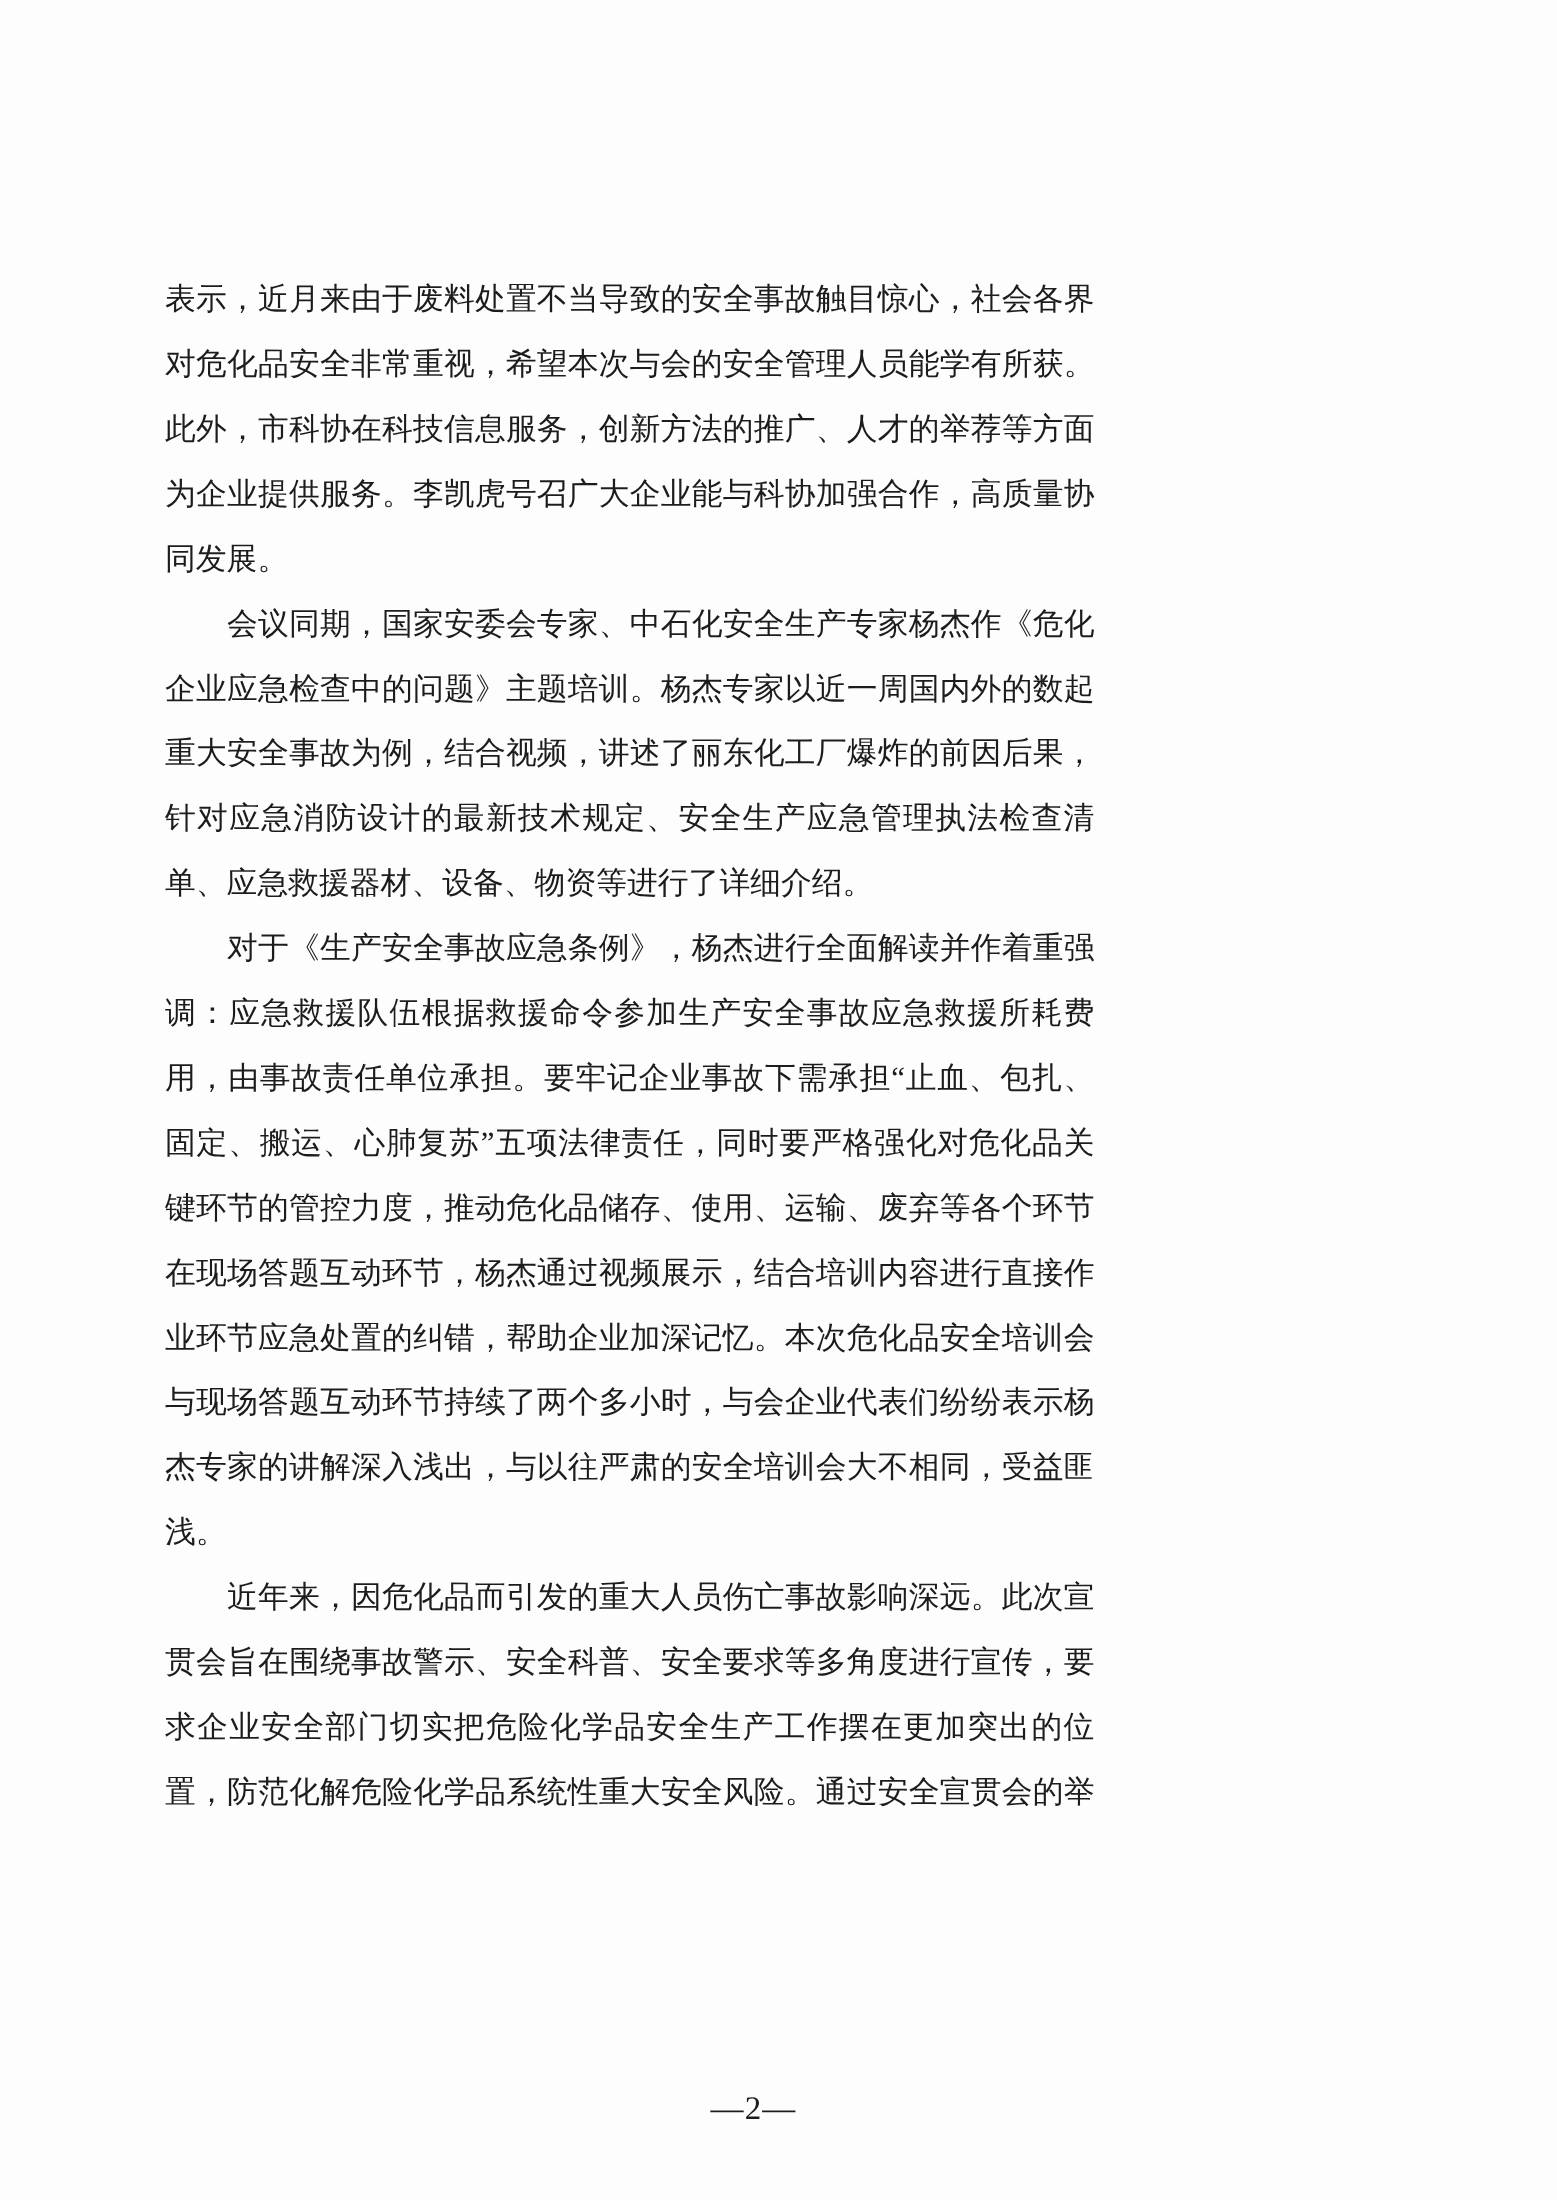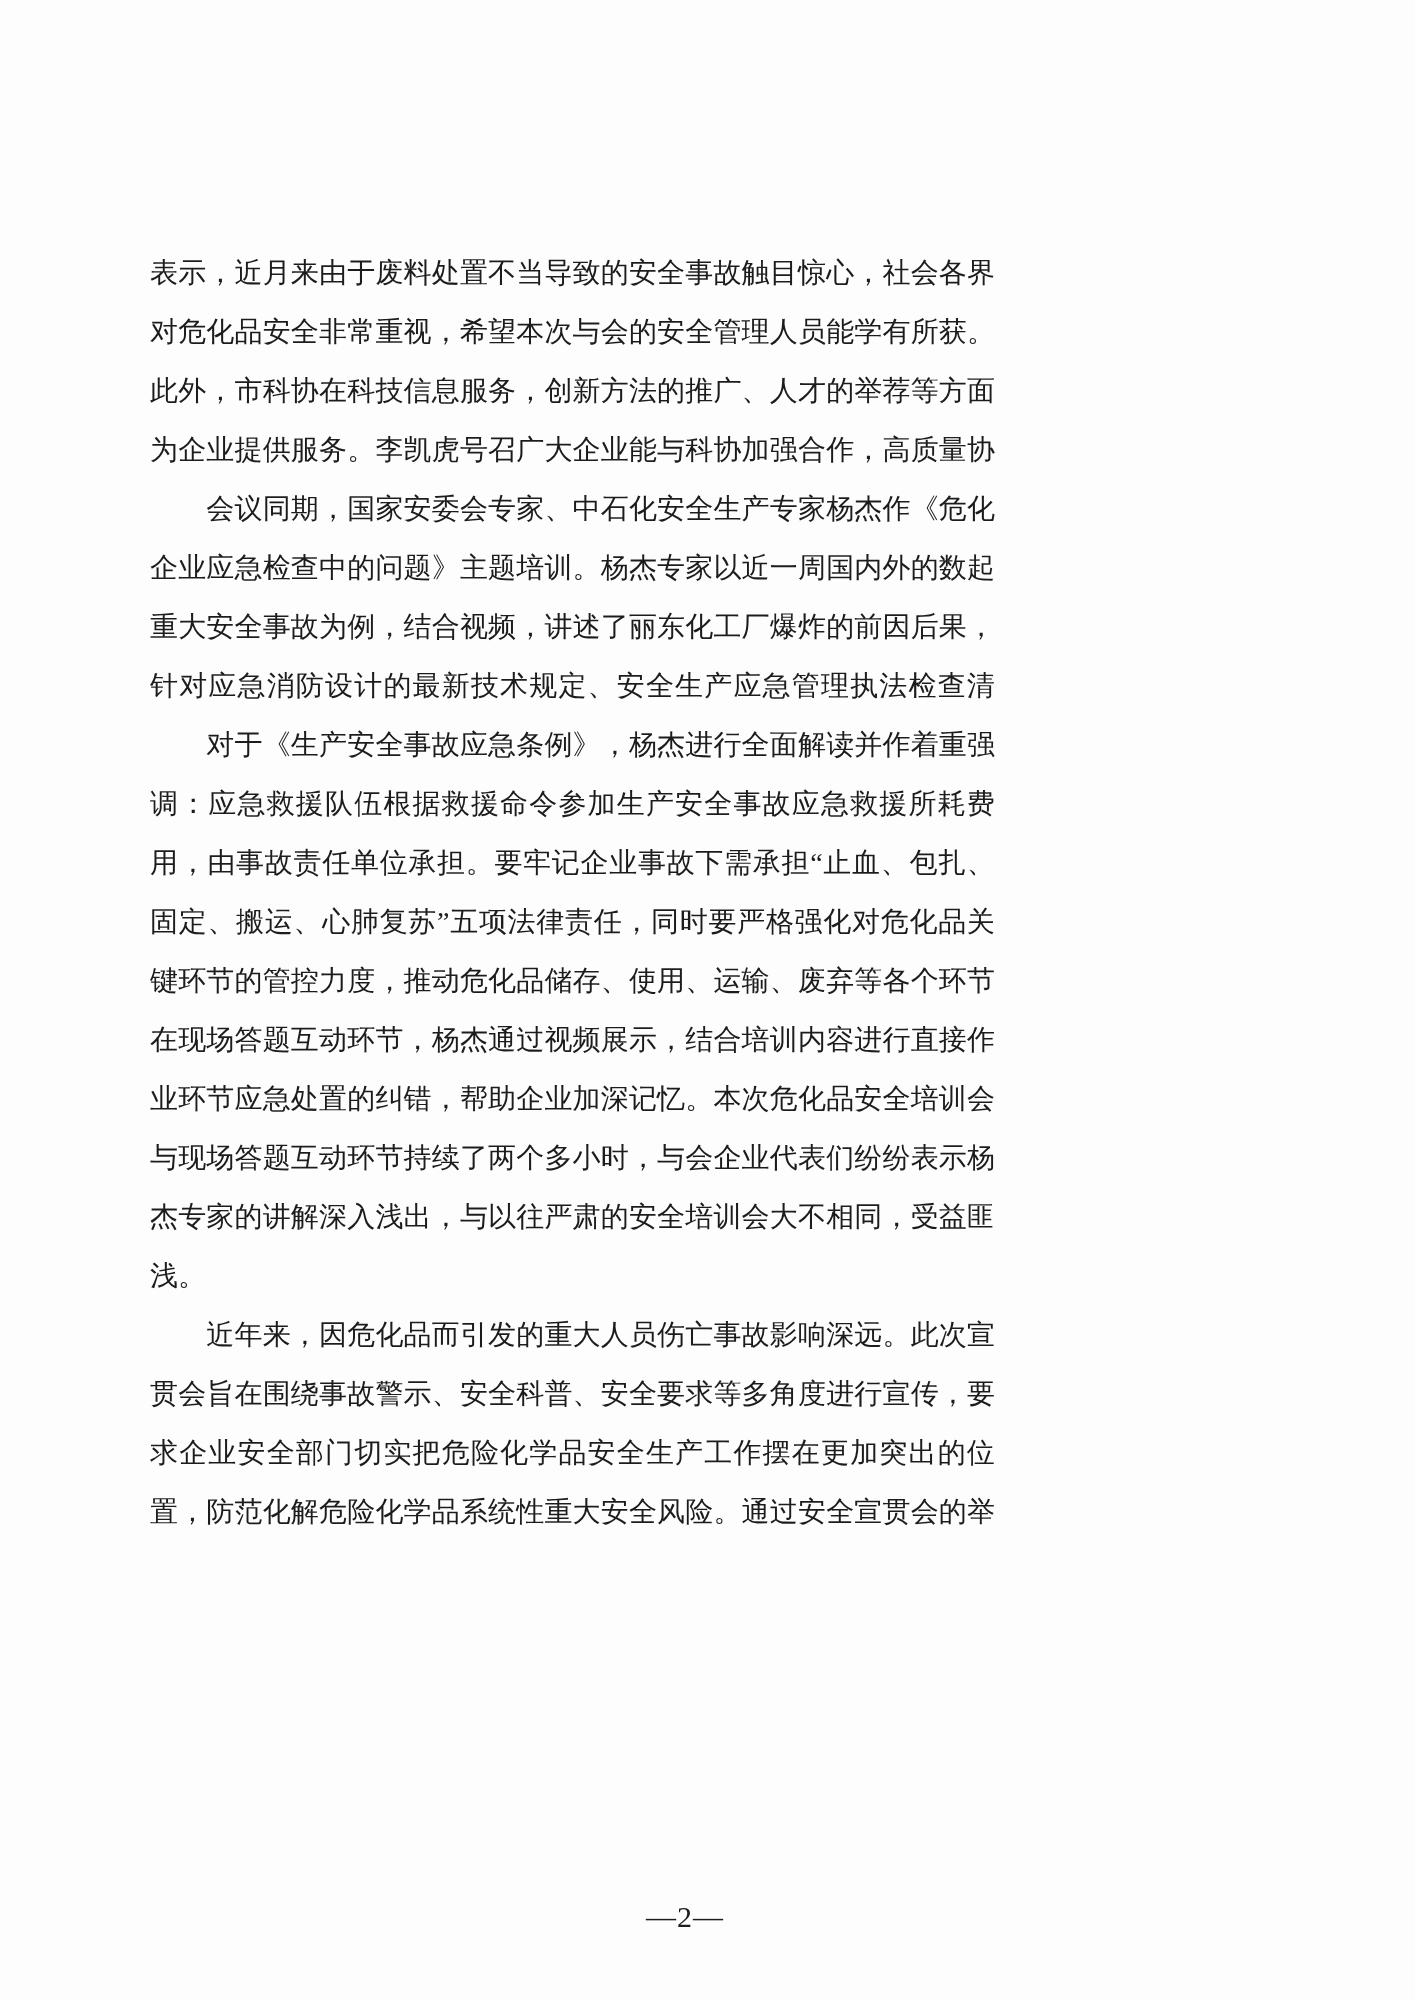--- a/index.html
+++ b/index.html
@@ -52,24 +52,26 @@
 </style>
 </head>
 <body>
 
 <div class="page">
   <div class="text-block">
       <div class="line fill"><span>表</span><span>示</span><span>，</span><span>近</span><span>月</span><span>来</span><span>由</span><span>于</span><span>废</span><span>料</span><span>处</span><span>置</span><span>不</span><span>当</span><span>导</span><span>致</span><span>的</span><span>安</span><span>全</span><span>事</span><span>故</span><span>触</span><span>目</span><span>惊</span><span>心</span><span>，</span><span>社</span><span>会</span><span>各</span><span>界</span></div>
       <div class="line fill"><span>对</span><span>危</span><span>化</span><span>品</span><span>安</span><span>全</span><span>非</span><span>常</span><span>重</span><span>视</span><span>，</span><span>希</span><span>望</span><span>本</span><span>次</span><span>与</span><span>会</span><span>的</span><span>安</span><span>全</span><span>管</span><span>理</span><span>人</span><span>员</span><span>能</span><span>学</span><span>有</span><span>所</span><span>获</span><span>。</span></div>
       <div class="line fill"><span>此</span><span>外</span><span>，</span><span>市</span><span>科</span><span>协</span><span>在</span><span>科</span><span>技</span><span>信</span><span>息</span><span>服</span><span>务</span><span>，</span><span>创</span><span>新</span><span>方</span><span>法</span><span>的</span><span>推</span><span>广</span><span>、</span><span>人</span><span>才</span><span>的</span><span>举</span><span>荐</span><span>等</span><span>方</span><span>面</span></div>
       <div class="line fill"><span>为</span><span>企</span><span>业</span><span>提</span><span>供</span><span>服</span><span>务</span><span>。</span><span>李</span><span>凯</span><span>虎</span><span>号</span><span>召</span><span>广</span><span>大</span><span>企</span><span>业</span><span>能</span><span>与</span><span>科</span><span>协</span><span>加</span><span>强</span><span>合</span><span>作</span><span>，</span><span>高</span><span>质</span><span>量</span><span>协</span></div>
+      <div class="line">同发展。</div>
       <div class="line fill"><span>　</span><span>　</span><span>会</span><span>议</span><span>同</span><span>期</span><span>，</span><span>国</span><span>家</span><span>安</span><span>委</span><span>会</span><span>专</span><span>家</span><span>、</span><span>中</span><span>石</span><span>化</span><span>安</span><span>全</span><span>生</span><span>产</span><span>专</span><span>家</span><span>杨</span><span>杰</span><span>作</span><span>《</span><span>危</span><span>化</span></div>
       <div class="line fill"><span>企</span><span>业</span><span>应</span><span>急</span><span>检</span><span>查</span><span>中</span><span>的</span><span>问</span><span>题</span><span>》</span><span>主</span><span>题</span><span>培</span><span>训</span><span>。</span><span>杨</span><span>杰</span><span>专</span><span>家</span><span>以</span><span>近</span><span>一</span><span>周</span><span>国</span><span>内</span><span>外</span><span>的</span><span>数</span><span>起</span></div>
       <div class="line fill"><span>重</span><span>大</span><span>安</span><span>全</span><span>事</span><span>故</span><span>为</span><span>例</span><span>，</span><span>结</span><span>合</span><span>视</span><span>频</span><span>，</span><span>讲</span><span>述</span><span>了</span><span>丽</span><span>东</span><span>化</span><span>工</span><span>厂</span><span>爆</span><span>炸</span><span>的</span><span>前</span><span>因</span><span>后</span><span>果</span><span>，</span></div>
       <div class="line fill"><span>针</span><span>对</span><span>应</span><span>急</span><span>消</span><span>防</span><span>设</span><span>计</span><span>的</span><span>最</span><span>新</span><span>技</span><span>术</span><span>规</span><span>定</span><span>、</span><span>安</span><span>全</span><span>生</span><span>产</span><span>应</span><span>急</span><span>管</span><span>理</span><span>执</span><span>法</span><span>检</span><span>查</span><span>清</span></div>
+      <div class="line">单、应急救援器材、设备、物资等进行了详细介绍。</div>
       <div class="line fill"><span>　</span><span>　</span><span>对</span><span>于</span><span>《</span><span>生</span><span>产</span><span>安</span><span>全</span><span>事</span><span>故</span><span>应</span><span>急</span><span>条</span><span>例</span><span>》</span><span>，</span><span>杨</span><span>杰</span><span>进</span><span>行</span><span>全</span><span>面</span><span>解</span><span>读</span><span>并</span><span>作</span><span>着</span><span>重</span><span>强</span></div>
       <div class="line fill"><span>调</span><span>：</span><span>应</span><span>急</span><span>救</span><span>援</span><span>队</span><span>伍</span><span>根</span><span>据</span><span>救</span><span>援</span><span>命</span><span>令</span><span>参</span><span>加</span><span>生</span><span>产</span><span>安</span><span>全</span><span>事</span><span>故</span><span>应</span><span>急</span><span>救</span><span>援</span><span>所</span><span>耗</span><span>费</span></div>
       <div class="line fill"><span>用</span><span>，</span><span>由</span><span>事</span><span>故</span><span>责</span><span>任</span><span>单</span><span>位</span><span>承</span><span>担</span><span>。</span><span>要</span><span>牢</span><span>记</span><span>企</span><span>业</span><span>事</span><span>故</span><span>下</span><span>需</span><span>承</span><span>担</span><span>“</span><span>止</span><span>血</span><span>、</span><span>包</span><span>扎</span><span>、</span></div>
       <div class="line fill"><span>固</span><span>定</span><span>、</span><span>搬</span><span>运</span><span>、</span><span>心</span><span>肺</span><span>复</span><span>苏</span><span>”</span><span>五</span><span>项</span><span>法</span><span>律</span><span>责</span><span>任</span><span>，</span><span>同</span><span>时</span><span>要</span><span>严</span><span>格</span><span>强</span><span>化</span><span>对</span><span>危</span><span>化</span><span>品</span><span>关</span></div>
       <div class="line fill"><span>键</span><span>环</span><span>节</span><span>的</span><span>管</span><span>控</span><span>力</span><span>度</span><span>，</span><span>推</span><span>动</span><span>危</span><span>化</span><span>品</span><span>储</span><span>存</span><span>、</span><span>使</span><span>用</span><span>、</span><span>运</span><span>输</span><span>、</span><span>废</span><span>弃</span><span>等</span><span>各</span><span>个</span><span>环</span><span>节</span></div>
       <div class="line fill"><span>在</span><span>现</span><span>场</span><span>答</span><span>题</span><span>互</span><span>动</span><span>环</span><span>节</span><span>，</span><span>杨</span><span>杰</span><span>通</span><span>过</span><span>视</span><span>频</span><span>展</span><span>示</span><span>，</span><span>结</span><span>合</span><span>培</span><span>训</span><span>内</span><span>容</span><span>进</span><span>行</span><span>直</span><span>接</span><span>作</span></div>
       <div class="line fill"><span>业</span><span>环</span><span>节</span><span>应</span><span>急</span><span>处</span><span>置</span><span>的</span><span>纠</span><span>错</span><span>，</span><span>帮</span><span>助</span><span>企</span><span>业</span><span>加</span><span>深</span><span>记</span><span>忆</span><span>。</span><span>本</span><span>次</span><span>危</span><span>化</span><span>品</span><span>安</span><span>全</span><span>培</span><span>训</span><span>会</span></div>
       <div class="line fill"><span>与</span><span>现</span><span>场</span><span>答</span><span>题</span><span>互</span><span>动</span><span>环</span><span>节</span><span>持</span><span>续</span><span>了</span><span>两</span><span>个</span><span>多</span><span>小</span><span>时</span><span>，</span><span>与</span><span>会</span><span>企</span><span>业</span><span>代</span><span>表</span><span>们</span><span>纷</span><span>纷</span><span>表</span><span>示</span><span>杨</span></div>
       <div class="line fill"><span>杰</span><span>专</span><span>家</span><span>的</span><span>讲</span><span>解</span><span>深</span><span>入</span><span>浅</span><span>出</span><span>，</span><span>与</span><span>以</span><span>往</span><span>严</span><span>肃</span><span>的</span><span>安</span><span>全</span><span>培</span><span>训</span><span>会</span><span>大</span><span>不</span><span>相</span><span>同</span><span>，</span><span>受</span><span>益</span><span>匪</span></div>
       <div class="line">浅。</div>

